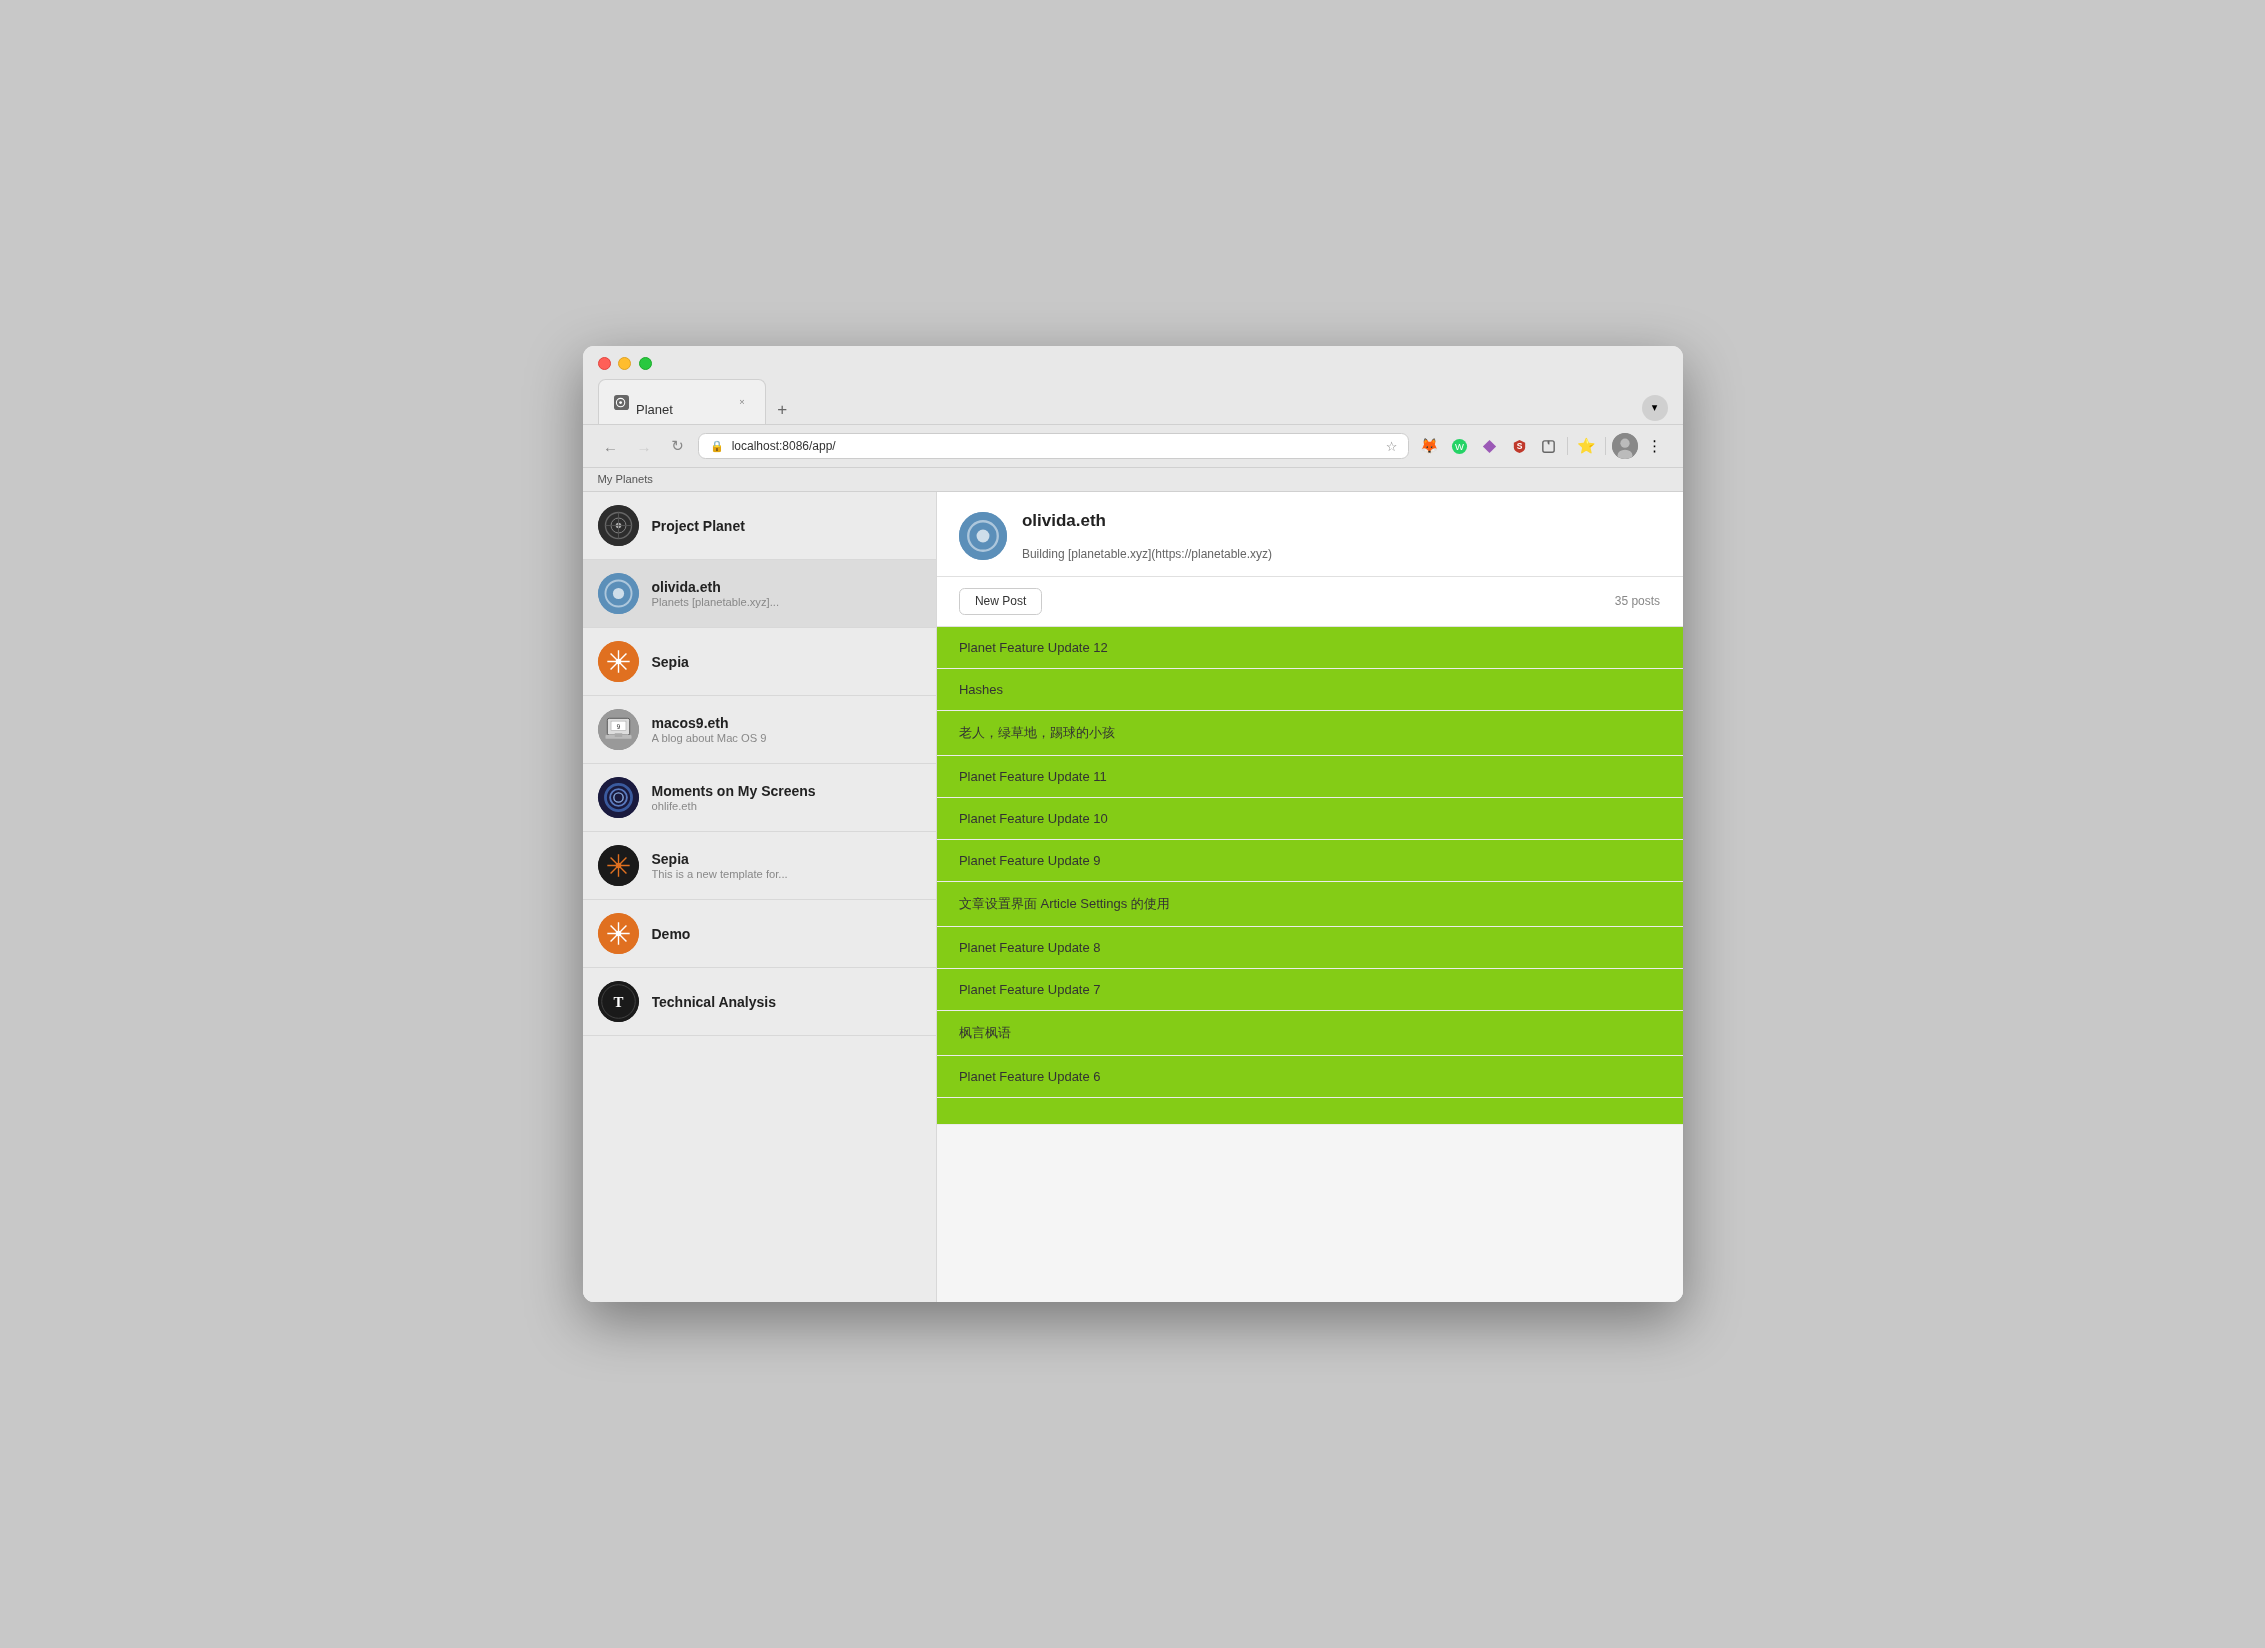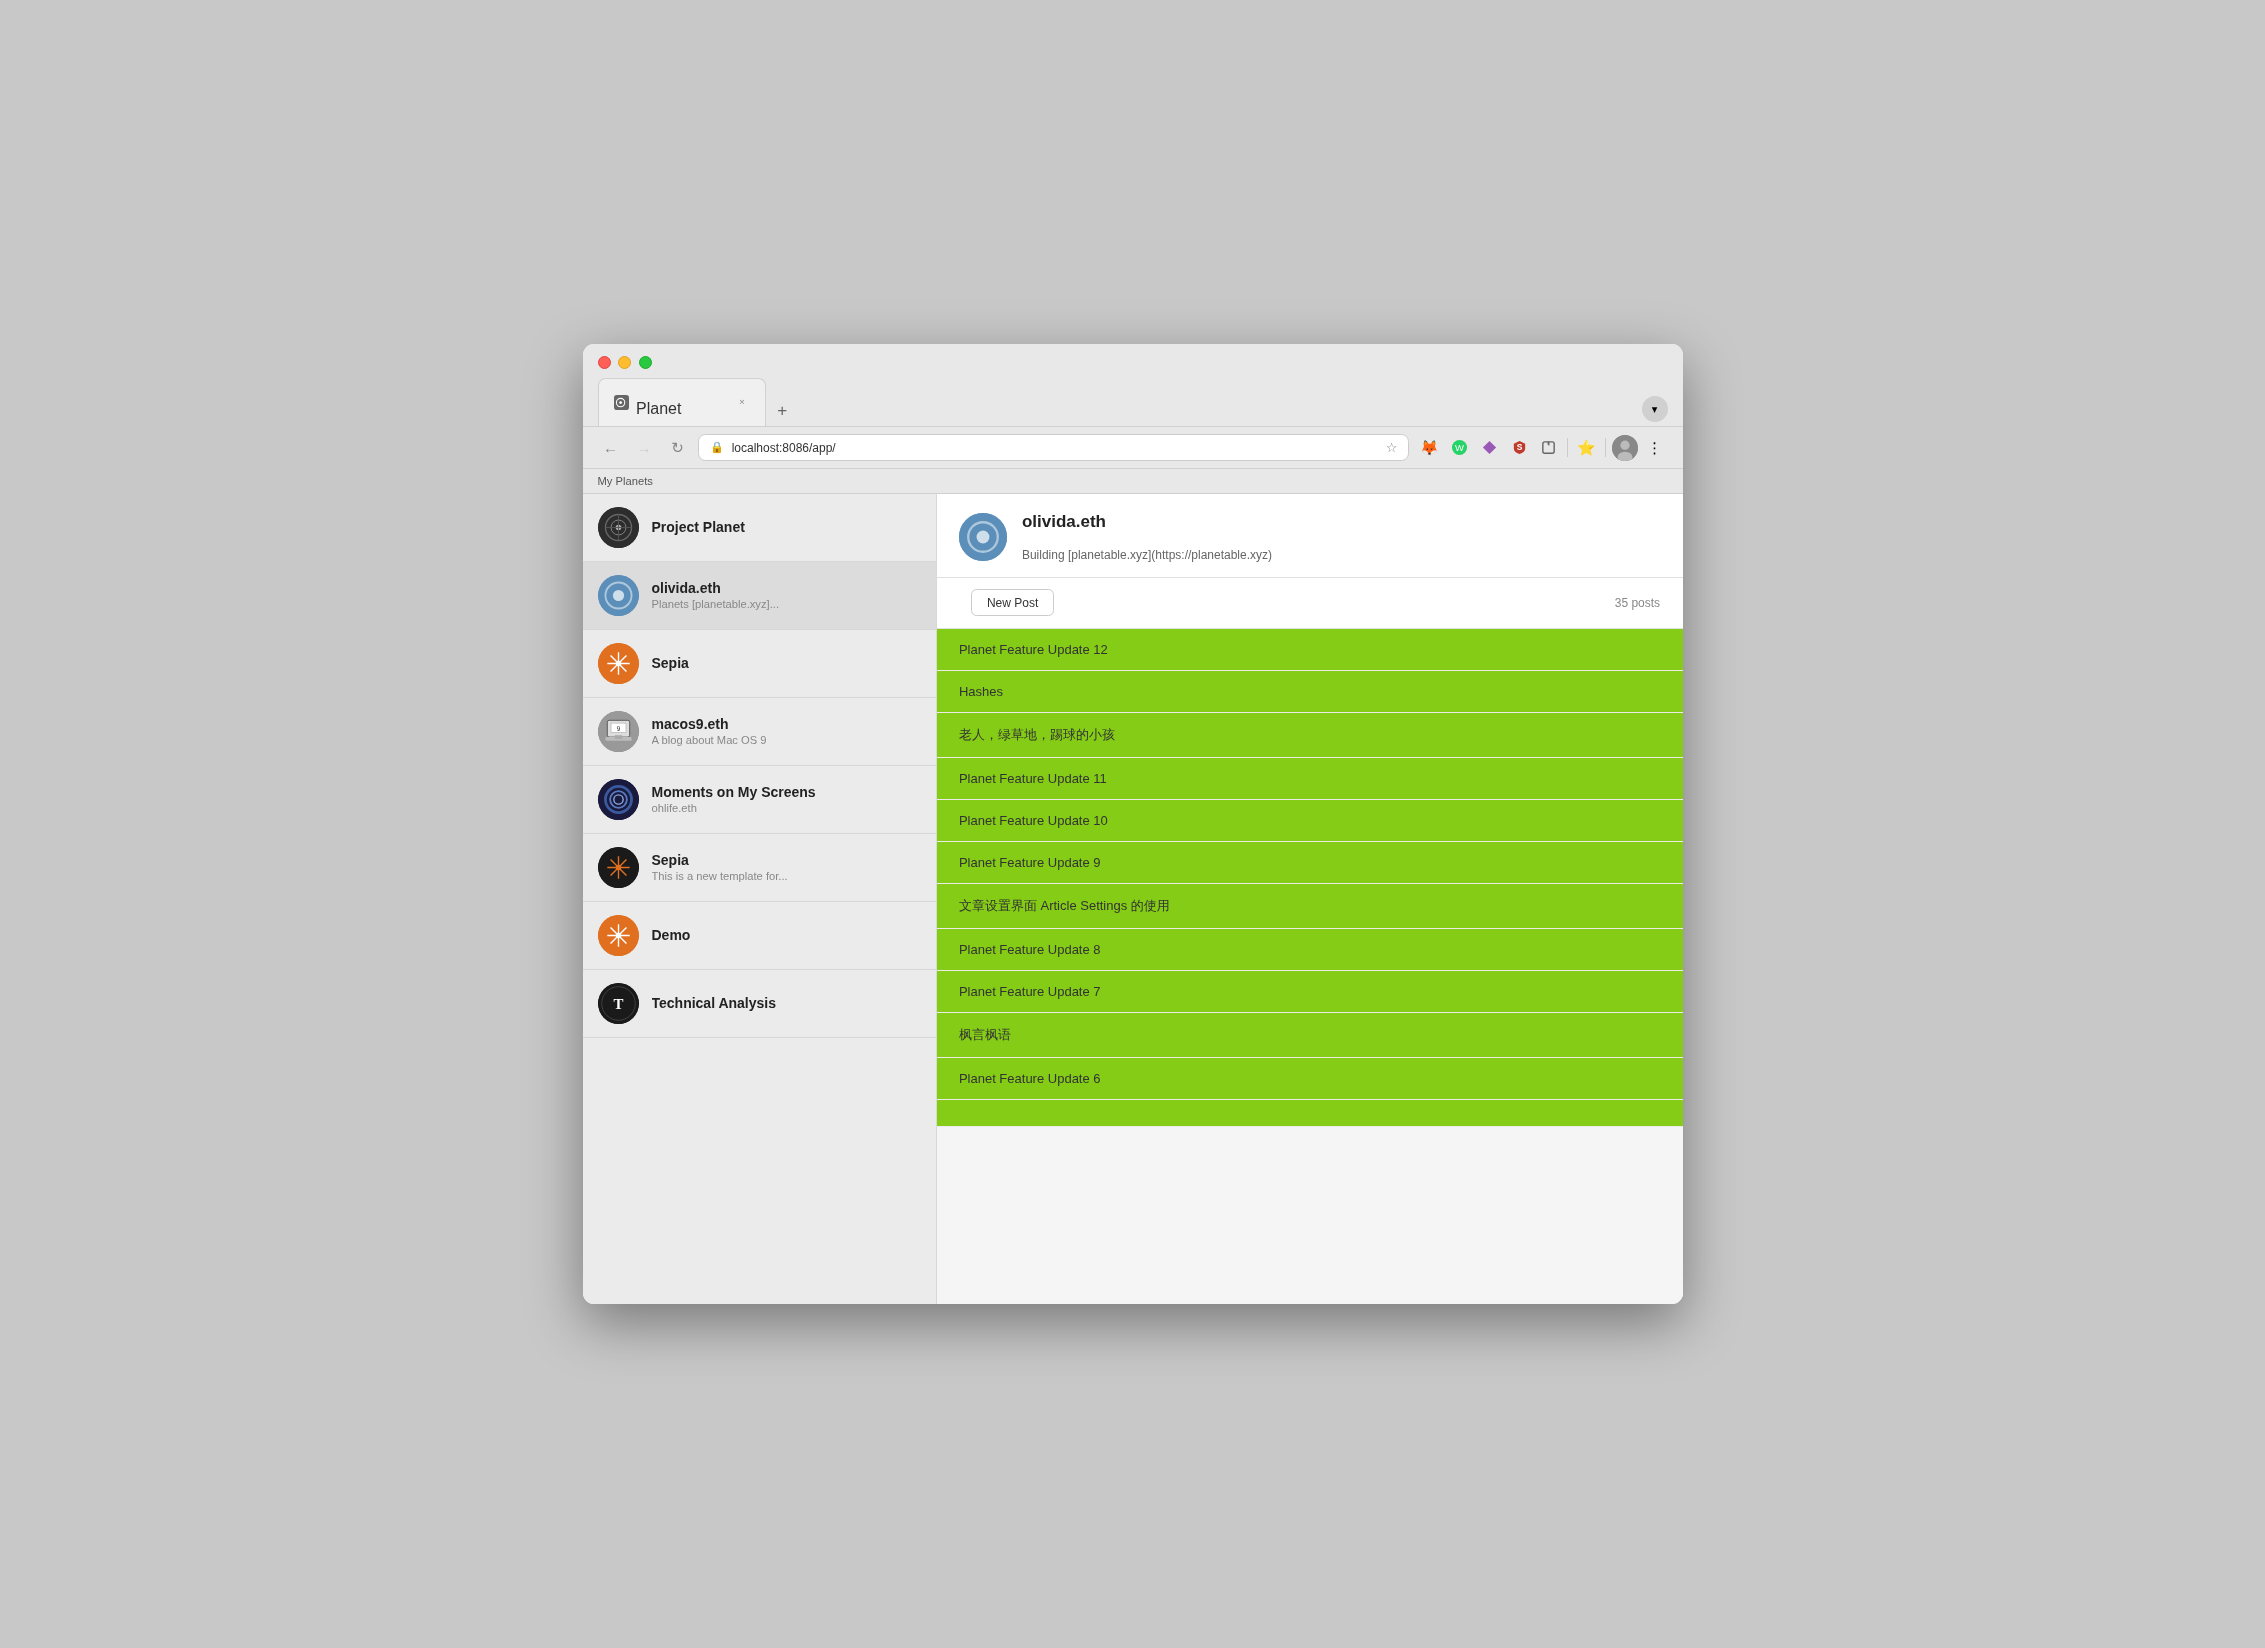--- a/index.html
+++ b/index.html
@@ -68,21 +68,21 @@
       height: 15px;
       background: #666;
       border-radius: 2.8px;
       flex-shrink: 0;
       display: flex;
       align-items: center;
       justify-content: center;
     }
 
     .tab-title {
-      font-size: 16px;
+      font-size: 13px;
       color: #333;
       flex: 1;
       overflow: hidden;
       text-overflow: ellipsis;
       white-space: nowrap;
       margin-top: 14px;
     }
 
     .tab-close {
       width: 15px;
@@ -340,21 +340,20 @@
     }
 
     .new-post-btn {
       background: white;
       border: 0.9px solid #ccc;
       border-radius: 5.6px;
       padding: 5.6px 15px;
       font-size: 12px;
       color: #333;
       cursor: pointer;
-      margin-left: 12px;
     }
 
     .posts-count {
       font-size: 12px;
       color: #888;
     }
 
     .post-list {
       background: #84cc16;
     }

